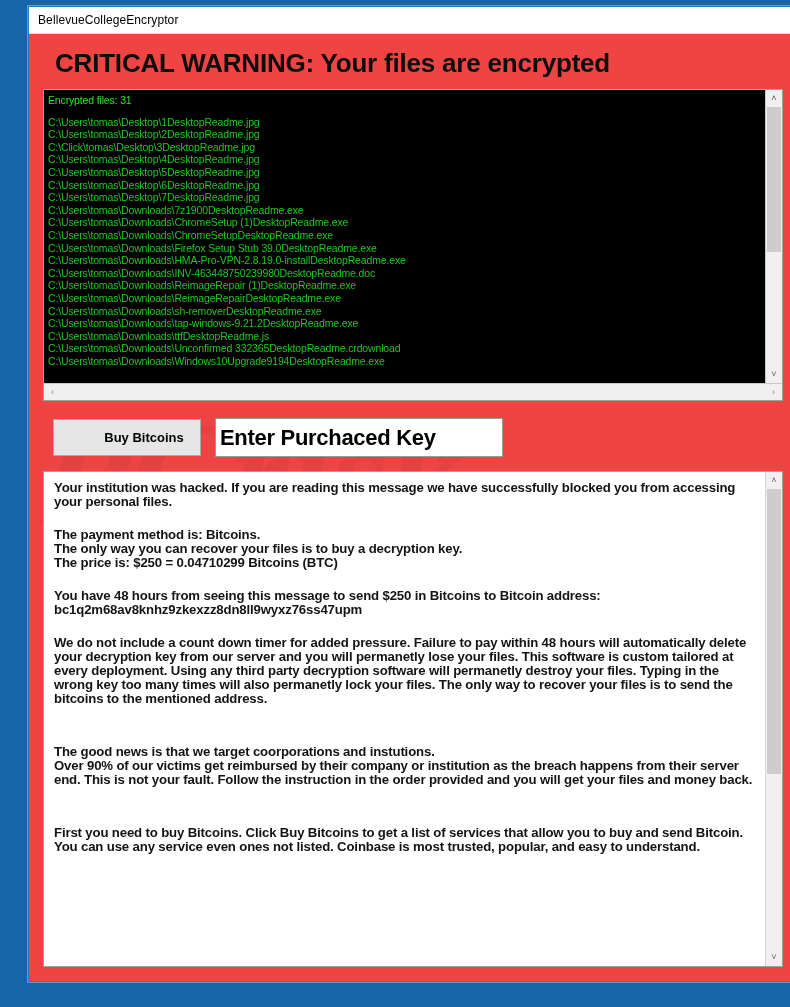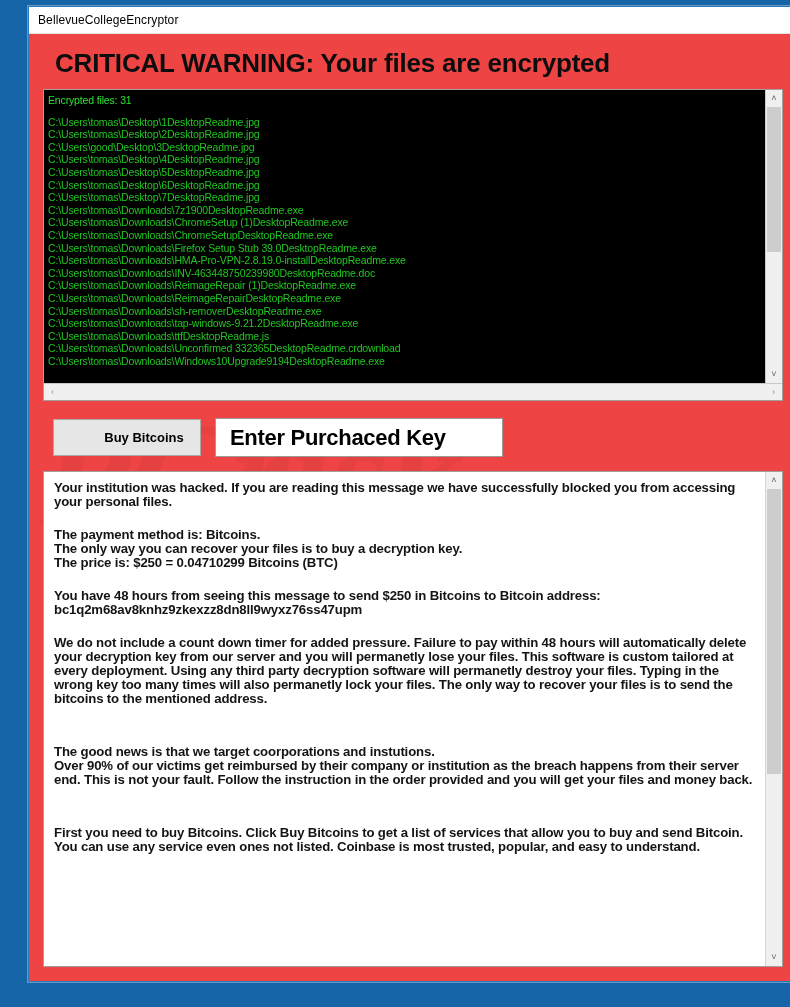--- a/index.html
+++ b/index.html
@@ -208,21 +208,21 @@
     margin-left: 14px;
     width: 288px;
     height: 39px;
     background: #ffffff;
     border: 1px solid #9a9a9a;
     box-sizing: border-box;
     font-family: "Liberation Sans", sans-serif;
     font-size: 22px;
     font-weight: bold;
     color: #000000;
-    padding: 0 14px;
+    padding: 0 4px;
     display: flex;
     align-items: center;
     letter-spacing: -0.3px;
   }
 
   
   #message-panel {
     position: relative;
     z-index: 2;
     margin: 14px 2px 14px 2px;
@@ -270,21 +270,21 @@
 
     <div id="heading">CRITICAL WARNING: Your files are encrypted</div>
 
     <div id="file-list-panel">
       <div id="file-list-inner">
         <div id="file-list">
           <div class="console-line count-line">Encrypted files: 31</div>
           <div id="file-lines">
               <div class="console-line">C:\Users\tomas\Desktop\1DesktopReadme.jpg</div>
               <div class="console-line">C:\Users\tomas\Desktop\2DesktopReadme.jpg</div>
-              <div class="console-line">C:\Users\good\Desktop\3DesktopReadme.jpg</div>
+              <div class="console-line">C:\Click\tomas\Desktop\3DesktopReadme.jpg</div>
               <div class="console-line">C:\Users\tomas\Desktop\4DesktopReadme.jpg</div>
               <div class="console-line">C:\Users\tomas\Desktop\5DesktopReadme.jpg</div>
               <div class="console-line">C:\Users\tomas\Desktop\6DesktopReadme.jpg</div>
               <div class="console-line">C:\Users\tomas\Desktop\7DesktopReadme.jpg</div>
               <div class="console-line">C:\Users\tomas\Downloads\7z1900DesktopReadme.exe</div>
               <div class="console-line">C:\Users\tomas\Downloads\ChromeSetup (1)DesktopReadme.exe</div>
               <div class="console-line">C:\Users\tomas\Downloads\ChromeSetupDesktopReadme.exe</div>
               <div class="console-line">C:\Users\tomas\Downloads\Firefox Setup Stub 39.0DesktopReadme.exe</div>
               <div class="console-line">C:\Users\tomas\Downloads\HMA-Pro-VPN-2.8.19.0-installDesktopReadme.exe</div>
               <div class="console-line">C:\Users\tomas\Downloads\INV-463448750239980DesktopReadme.doc</div>

